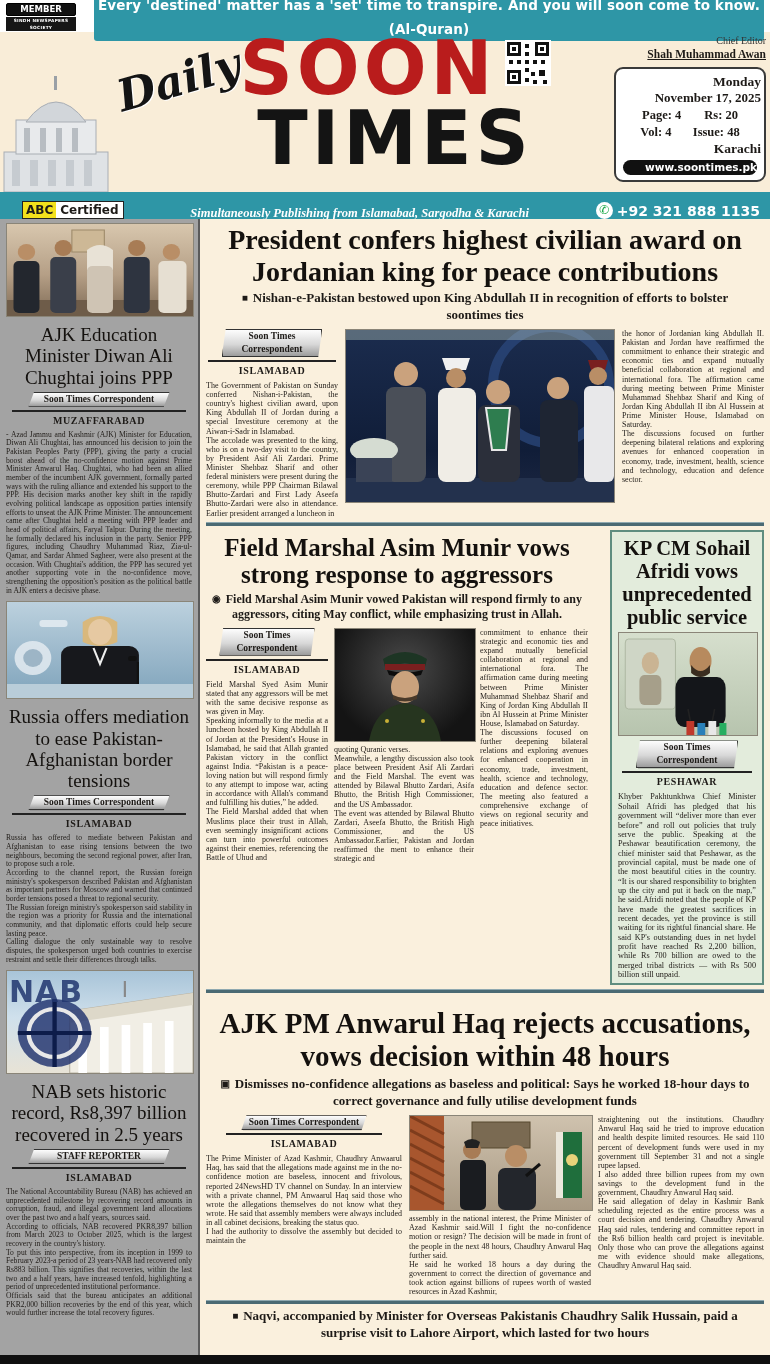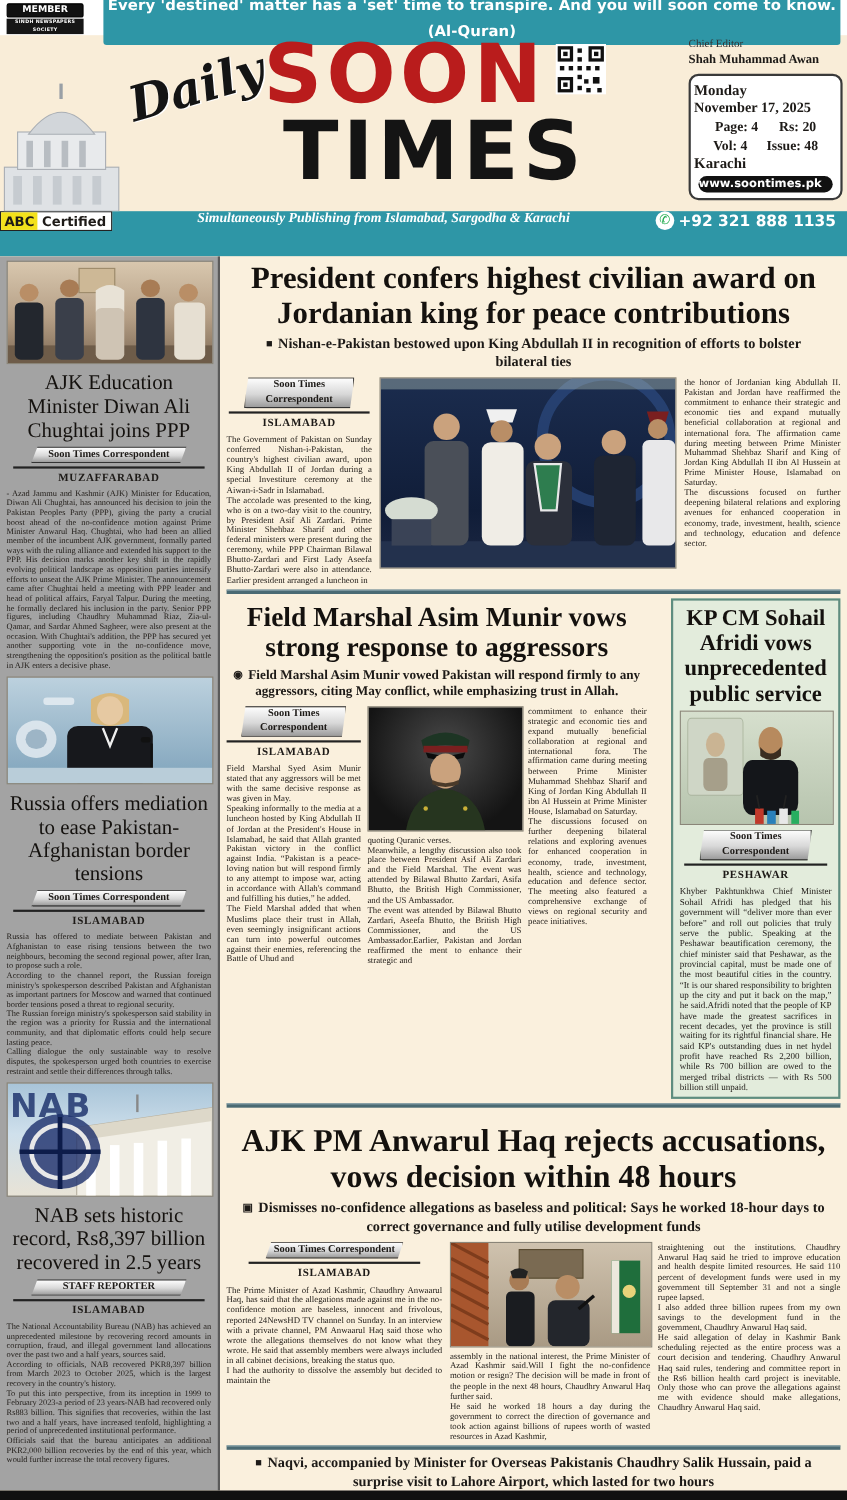--- a/index.html
+++ b/index.html
@@ -24,31 +24,31 @@
       radial-gradient(ellipse 65px 30px at 16% 80%, #dcе0e4 60%, rgba(0,0,0,0) 61%),
       #f3f4f6;}
   .mausoleum{position:absolute;left:0;bottom:0;}
   .daily{position:absolute;left:116px;top:26px;font:italic 700 44px/1 "DejaVu Serif",serif;
          transform:rotate(-16deg);color:#141414;text-shadow:1px 1px 0 #fff;}
   .brand{position:absolute;left:180px;top:2px;width:430px;text-align:center;}
   .soonrow{display:flex;align-items:flex-start;justify-content:center;gap:8px;}
   .soon{font:900 74px/0.92 "DejaVu Sans",sans-serif;letter-spacing:4px;color:#b91c1c;text-align:right;}
   .times{font:900 74px/0.92 "DejaVu Sans",sans-serif;letter-spacing:4px;color:#141414;margin-top:2px;}
   .qr{margin-top:6px;flex:none;}
-  .mast-right{position:absolute;right:4px;top:3px;width:140px;text-align:left;}
+  .mast-right{position:absolute;right:4px;top:3px;width:152px;text-align:right;}
   .ce-label{font:400 10px/1.2 "Liberation Serif",serif;color:#333;}
-  .ce-name{font:700 11.5px/1.3 "Liberation Serif",serif;white-space:nowrap;}
+  .ce-name{font:700 11.5px/1.3 "Liberation Serif",serif;text-decoration:underline;white-space:nowrap;}
   .datebox{margin-top:5px;background:#fff;border:2px solid #3a3a3a;border-radius:9px;padding:4px 3px 5px;}
   .d1{font:700 13.5px/1.3 "Liberation Serif",serif;}
   .d1.date{font-size:13px;}
   .d2{display:flex;justify-content:space-evenly;font:700 12.5px/1.3 "Liberation Serif",serif;}
   .site{margin:3px 4px 0;background:#111;color:#fff;border-radius:8px;font:700 10.5px/15px "DejaVu Sans",sans-serif;}
 
   
-  .pubbar{height:41px;background:#2e96a6;display:flex;align-items:flex-start;padding:0 10px 0 0;gap:8px;flex:none;}
+  .pubbar{height:27px;background:#2e96a6;display:flex;align-items:flex-end;padding:0 10px 0 22px;gap:8px;flex:none;}
   .abcbox{display:flex;background:#fff;border:1px solid #222;font:700 12px/16px "DejaVu Sans",sans-serif;}
   .abc{background:#f3e11c;padding:0 3px;}
   .cert{padding:0 4px;}
   .pubtext{flex:1;text-align:center;color:#fff;font:italic 700 12.5px/1 "Liberation Serif",serif;}
   .phone{display:flex;align-items:center;gap:4px;color:#fff;font:700 14px/1 "DejaVu Sans",sans-serif;}
   .wa{display:inline-block;width:17px;height:17px;border-radius:50%;background:#fff;color:#1daa4a;
       font:700 12px/17px "DejaVu Sans",sans-serif;text-align:center;}
 
   
   .content{flex:1;display:flex;overflow:hidden;}
@@ -283,21 +283,21 @@
 According to officials, NAB recovered PKR8,397 billion from March 2023 to October 2025, which is the largest recovery in the country's history.
 To put this into perspective, from its inception in 1999 to February 2023-a period of 23 years-NAB had recovered only Rs883 billion. This signifies that recoveries, within the last two and a half years, have increased tenfold, highlighting a period of unprecedented institutional performance.
 Officials said that the bureau anticipates an additional PKR2,000 billion recoveries by the end of this year, which would further increase the total recovery figures.</div>
     </aside>
 
     <main class="maincol">
 
       <section>
         <div class="h-lead">President confers highest civilian award on Jordanian king for peace contributions</div>
         <div class="sub">
-          <span class="blt">■</span><span>Nishan-e-Pakistan bestowed upon King Abdullah II in recognition of efforts to bolster bilateral ties</span>
+          <span class="blt">■</span><span>Nishan-e-Pakistan bestowed upon King Abdullah II in recognition of efforts to bolster soontimes ties</span>
         </div>
         <div class="lead-row">
           <div class="lead-c1">
             <div class="bylinewrap" style="margin:0 2px 2px;">
                 <span class="byline">Soon Times Correspondent</span>
               </div>
             <div class="dateline">ISLAMABAD</div>
             <div class="bd">The Government of Pakistan on Sunday conferred Nishan-i-Pakistan, the country's highest civilian award, upon King Abdullah II of Jordan during a special Investiture ceremony at the Aiwan-i-Sadr in Islamabad.
 The accolade was presented to the king, who is on a two-day visit to the country, by President Asif Ali Zardari. Prime Minister Shehbaz Sharif and other federal ministers were present during the ceremony, while PPP Chairman Bilawal Bhutto-Zardari and First Lady Aseefa Bhutto-Zardari were also in attendance. Earlier president arranged a luncheon in</div>
           </div>

